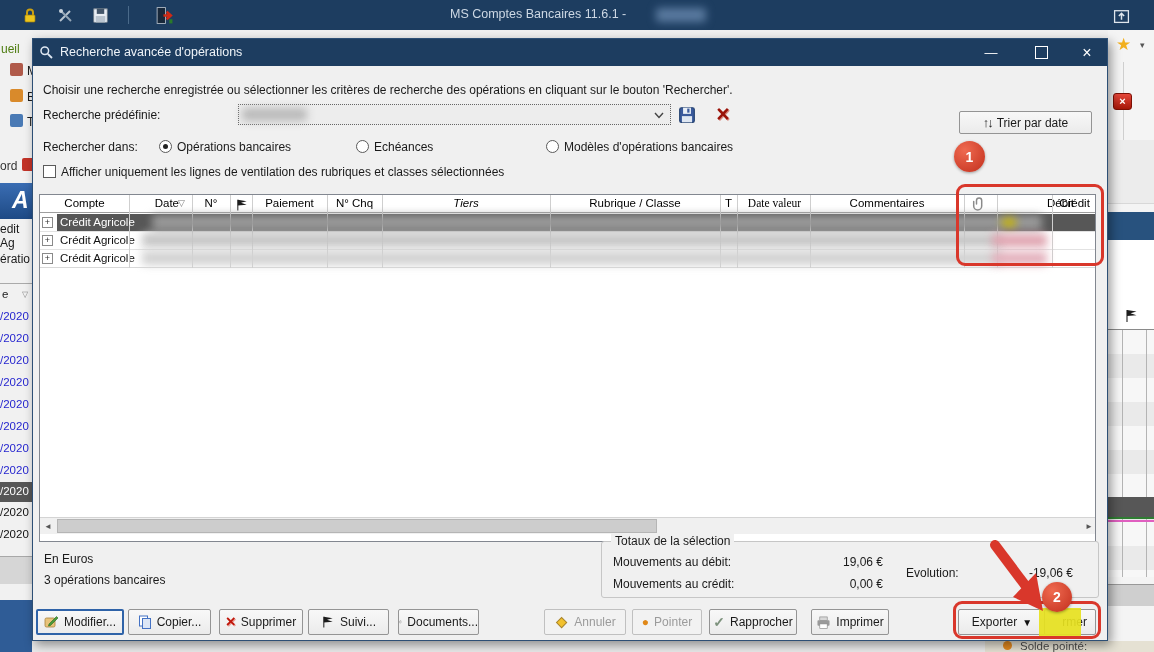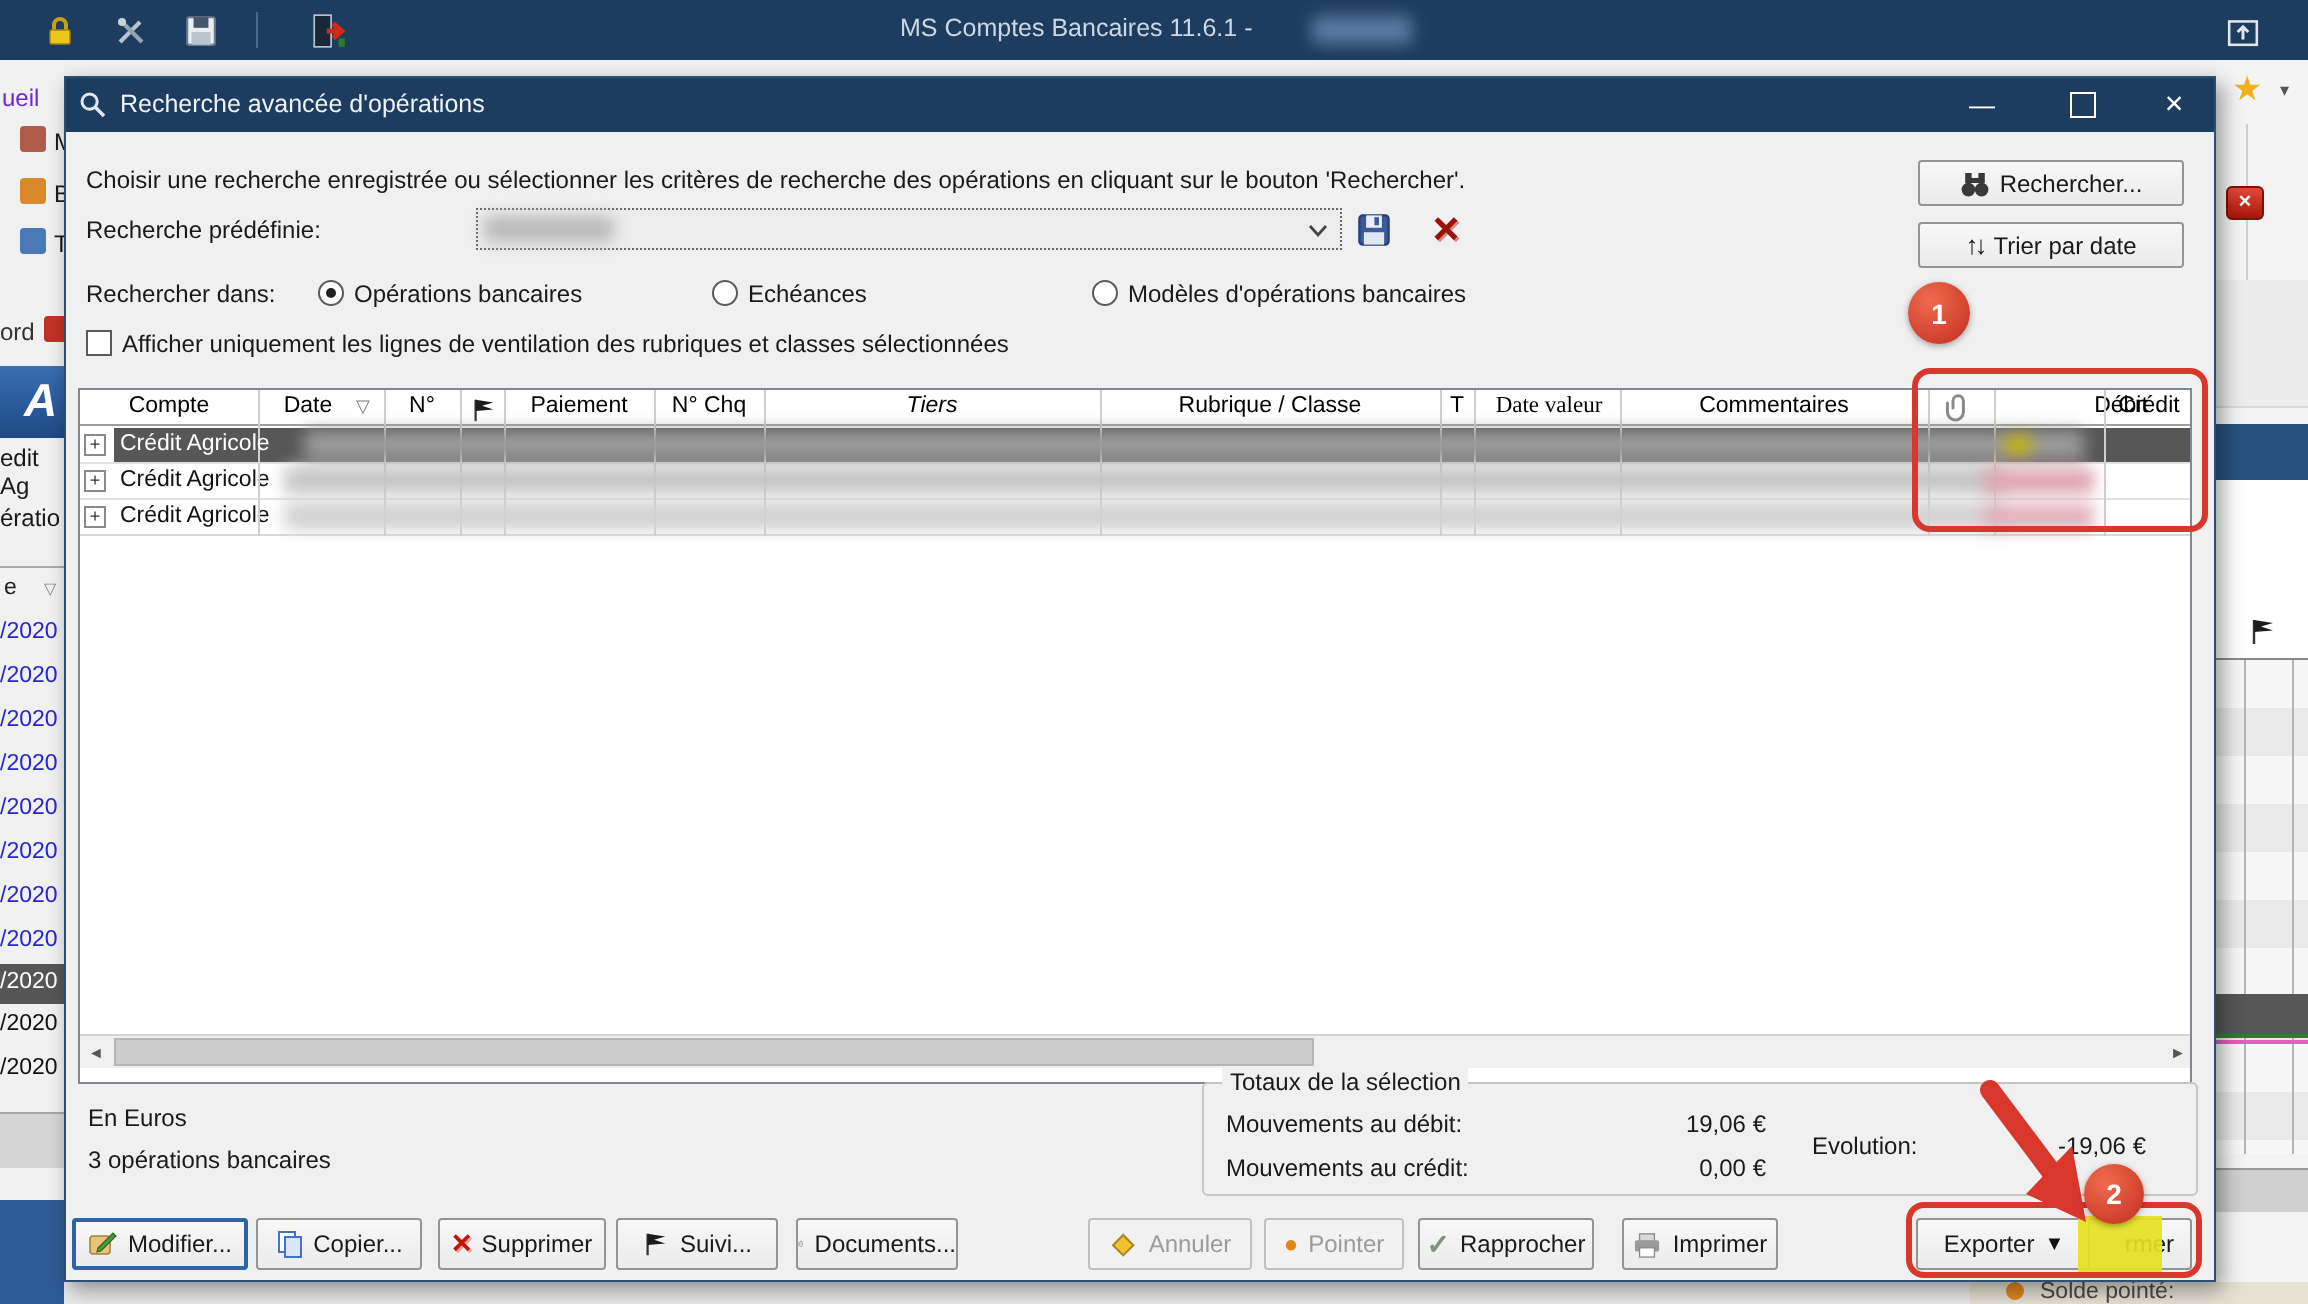--- a/index.html
+++ b/index.html
@@ -76,21 +76,21 @@
     <div class="abs blob" style="left:656px;top:8px;width:50px;height:14px;background:#5a7a9f;"></div>
     <div class="abs" style="left:1113px;top:7px;">
       <svg width="17" height="17" viewBox="0 0 16 16">
         <rect x="1.5" y="3.5" width="13" height="11" fill="none" stroke="#dfe6ec" stroke-width="1.2"></rect>
         <path d="M8 12 V6.5 M5.5 8.5 L8 6 L10.5 8.5" stroke="#dfe6ec" stroke-width="1.4" fill="none"></path>
       </svg>
     </div>
   </div>
 
   <div class="abs" style="left:0;top:30px;width:32px;height:622px;background:#f1f1f1;overflow:hidden;">
-    <span class="abs" style="left:1px;top:12px;color:#6d28d9;">ueil</span>
+    <span class="abs" style="left:1px;top:12px;color:#4d7c0f;">ueil</span>
     <div class="abs" style="left:10px;top:33px;width:13px;height:13px;background:#b05a4a;border-radius:2px;"></div>
     <span class="abs" style="left:27px;top:34px;">M</span>
     <div class="abs" style="left:10px;top:59px;width:13px;height:13px;background:#d98a2b;border-radius:2px;"></div>
     <span class="abs" style="left:27px;top:60px;">Ba</span>
     <div class="abs" style="left:10px;top:84px;width:13px;height:13px;background:#4a7ab5;border-radius:2px;"></div>
     <span class="abs" style="left:27px;top:85px;">Tit</span>
     <span class="abs" style="left:0;top:129px;color:#333;">ord</span>
     <div class="abs" style="left:22px;top:128px;width:13px;height:13px;background:#c23227;border-radius:2px;"></div>
     <div class="abs" style="left:0;top:153px;width:32px;height:36px;background:linear-gradient(#3a6db3,#1e4a85);">
       <span class="abs" style="left:12px;top:4px;color:#fff;font-size:23px;font-style:italic;font-weight:bold;">A</span>
@@ -174,30 +174,20 @@
     <div class="abs" style="left:641px;top:64px;width:26px;height:23px;display:flex;align-items:center;justify-content:center;">
       <svg width="18" height="18" viewBox="0 0 16 16">
         <rect x="1.5" y="1.5" width="13" height="13" rx="1.5" fill="#3a5a9c" stroke="#23406f"></rect>
         <rect x="4.5" y="1.5" width="7" height="5.5" fill="#e8eef6"></rect>
         <rect x="8.2" y="2.3" width="2" height="3.6" fill="#3a5a9c"></rect>
         <rect x="3.5" y="9" width="9" height="5.5" fill="#dfe7f2"></rect>
       </svg>
     </div>
     <div class="abs" style="left:675px;top:64px;width:30px;height:23px;display:flex;align-items:center;justify-content:center;color:#9a1208;font-size:23px;font-weight:900;text-shadow:1px 1px 0 #d98a80;">×</div>
 
-    <div class="abs btn" style="left:926px;top:41px;width:133px;height:23px;">
-      <svg width="15" height="14" viewBox="0 0 15 14">
-        <rect x="2.6" y="1.5" width="3.2" height="5" fill="#3a3a3a"></rect>
-        <rect x="9.2" y="1.5" width="3.2" height="5" fill="#3a3a3a"></rect>
-        <rect x="5.5" y="4" width="4" height="2.5" fill="#3a3a3a"></rect>
-        <circle cx="4.2" cy="9.8" r="3.4" fill="#3a3a3a"></circle>
-        <circle cx="10.8" cy="9.8" r="3.4" fill="#3a3a3a"></circle>
-      </svg>
-      <span>Rechercher...</span>
-    </div>
     <div class="abs btn" style="left:926px;top:72px;width:133px;height:23px;">
       <span style="font-weight:bold;font-size:13px;letter-spacing:-2px;">↑↓</span>
       <span>Trier par date</span>
     </div>
 
     <span class="abs" style="left:10px;top:101px;">Rechercher dans:</span>
     <div class="abs radio" style="left:126px;top:101px;">
         <div class="dotin"></div>
       </div>
     <span class="abs" style="left:144px;top:101px;">Opérations bancaires</span>
@@ -206,21 +196,21 @@
     <div class="abs radio" style="left:513px;top:101px;"></div>
     <span class="abs" style="left:531px;top:101px;">Modèles d'opérations bancaires</span>
 
     <div class="abs" style="left:10px;top:126px;width:13px;height:13px;border:1px solid #5a5a5a;background:#fff;"></div>
     <span class="abs" style="left:28px;top:126px;">Afficher uniquement les lignes de ventilation des rubriques et classes sélectionnées</span>
 
     <div class="abs" style="left:6px;top:155px;width:1057px;height:348px;background:#fff;border:1px solid #828790;overflow:hidden;padding-left:44px;">
 
       <div class="abs" style="left:0;top:0;width:1057px;height:18px;background:#fff;border-bottom:1px solid #9e9e9e;"></div>
       <span class="abs hdr" style="left:0;width:89px;">Compte</span>
-      <span class="abs hdr" style="left:89px;width:50px;">Date</span>
+      <span class="abs hdr" style="left:89px;width:50px;text-align:right;">Date</span>
       <span class="abs" style="left:138px;top:3px;font-size:9px;color:#7a7a7a;">▽</span>
       <span class="abs hdr" style="left:152px;width:38px;">N°</span>
       <svg class="abs" style="left:195px;top:2.5px;z-index:2;" width="14" height="14" viewBox="0 0 15 15">
         <line x1="3" y1="2" x2="3" y2="13.5" stroke="#333" stroke-width="1.2"></line>
         <path d="M3 2 L12.5 3.5 L6.5 5.2 L12.5 7.2 L3 8 Z" fill="#1c1c1c"></path>
       </svg>
       <span class="abs hdr" style="left:212px;width:75px;">Paiement</span>
       <span class="abs hdr" style="left:287px;width:55px;">N° Chq</span>
       <span class="abs hdr" style="left:342px;width:168px;font-style:italic;">Tiers</span>
       <span class="abs hdr" style="left:510px;width:170px;">Rubrique / Classe</span>

